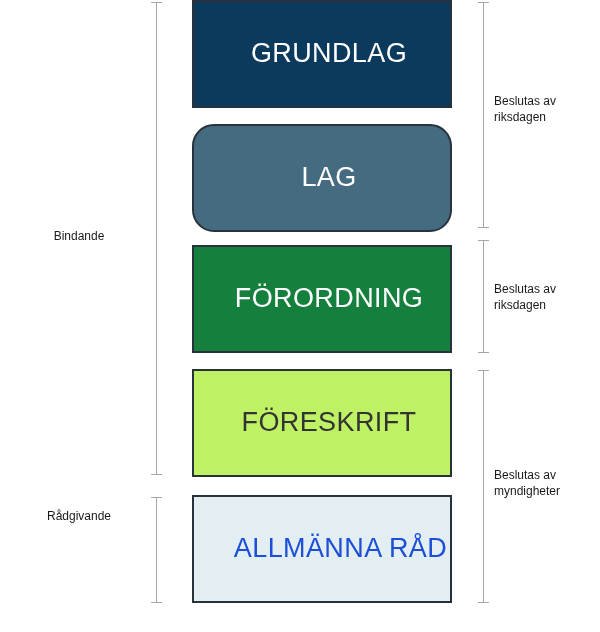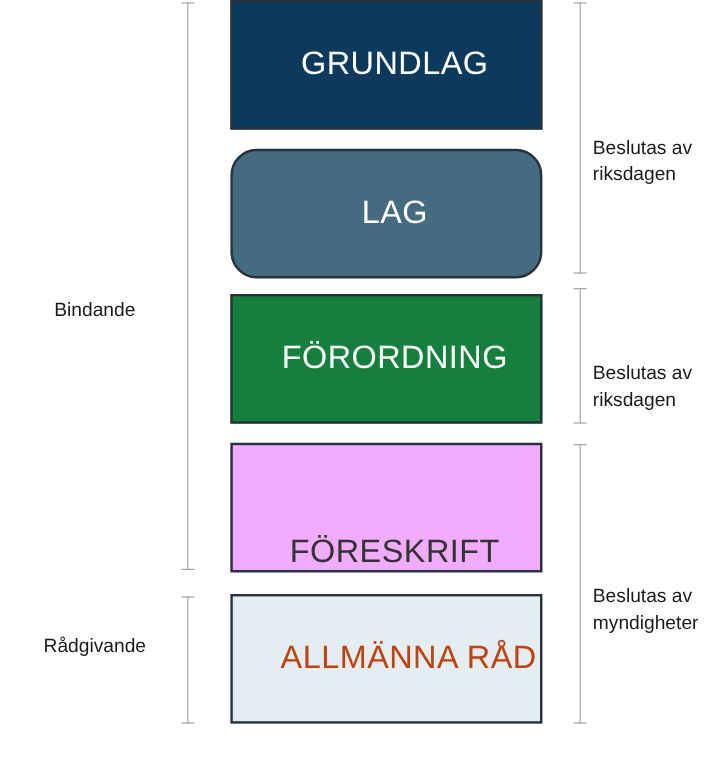--- a/index.html
+++ b/index.html
@@ -72,24 +72,23 @@
 
   .br-bindande    { top: 2px;   height: 473px; }
   .br-radgivande  { top: 497px; height: 106px; }
   .br-riksdagen   { top: 2px;   height: 226px; }
   .br-regeringen  { top: 240px; height: 113px; }
   .br-myndigheter { top: 370px; height: 233px; }
 
   
   .side-label {
     position: absolute;
-    font-size: 16px;
+    font-size: 12px;
     color: #1a1a1a;
     line-height: 1.35;
-    margin-top: 20px;
   }
   .side-label.left {
     text-align: center;
     right: 456px;          
     width: 130px;
   }
   .side-label.right {
     text-align: left;
     left: 494px;
     width: 104px;
@@ -111,26 +110,26 @@
   </div>
 
   <div class="box box-1" style="background:#456b80;border-radius:22px;">
     <span class="box-label" style="color:#ffffff;">LAG</span>
   </div>
 
   <div class="box box-2" style="background:#15803d;">
     <span class="box-label" style="color:#ffffff;">FÖRORDNING</span>
   </div>
 
-  <div class="box box-3" style="background:#f0abfc;align-items:flex-end;">
+  <div class="box box-3" style="background:#bef264;">
     <span class="box-label" style="color:#333333;">FÖRESKRIFT</span>
   </div>
 
   <div class="box box-4" style="background:#e3eef3;">
-    <span class="box-label" style="color:#c2410c;margin-left:23px;">ALLMÄNNA RÅD</span>
+    <span class="box-label" style="color:#1d4ed8;margin-left:23px;">ALLMÄNNA RÅD</span>
   </div>
 
   <div class="bracket bracket-left br-bindande"></div>
   <div class="bracket bracket-left br-radgivande"></div>
 
   <div class="side-label left lbl-bindande">Bindande</div>
   <div class="side-label left lbl-radgivande">Rådgivande</div>
 
   <div class="bracket bracket-right br-riksdagen"></div>
   <div class="bracket bracket-right br-regeringen"></div>

